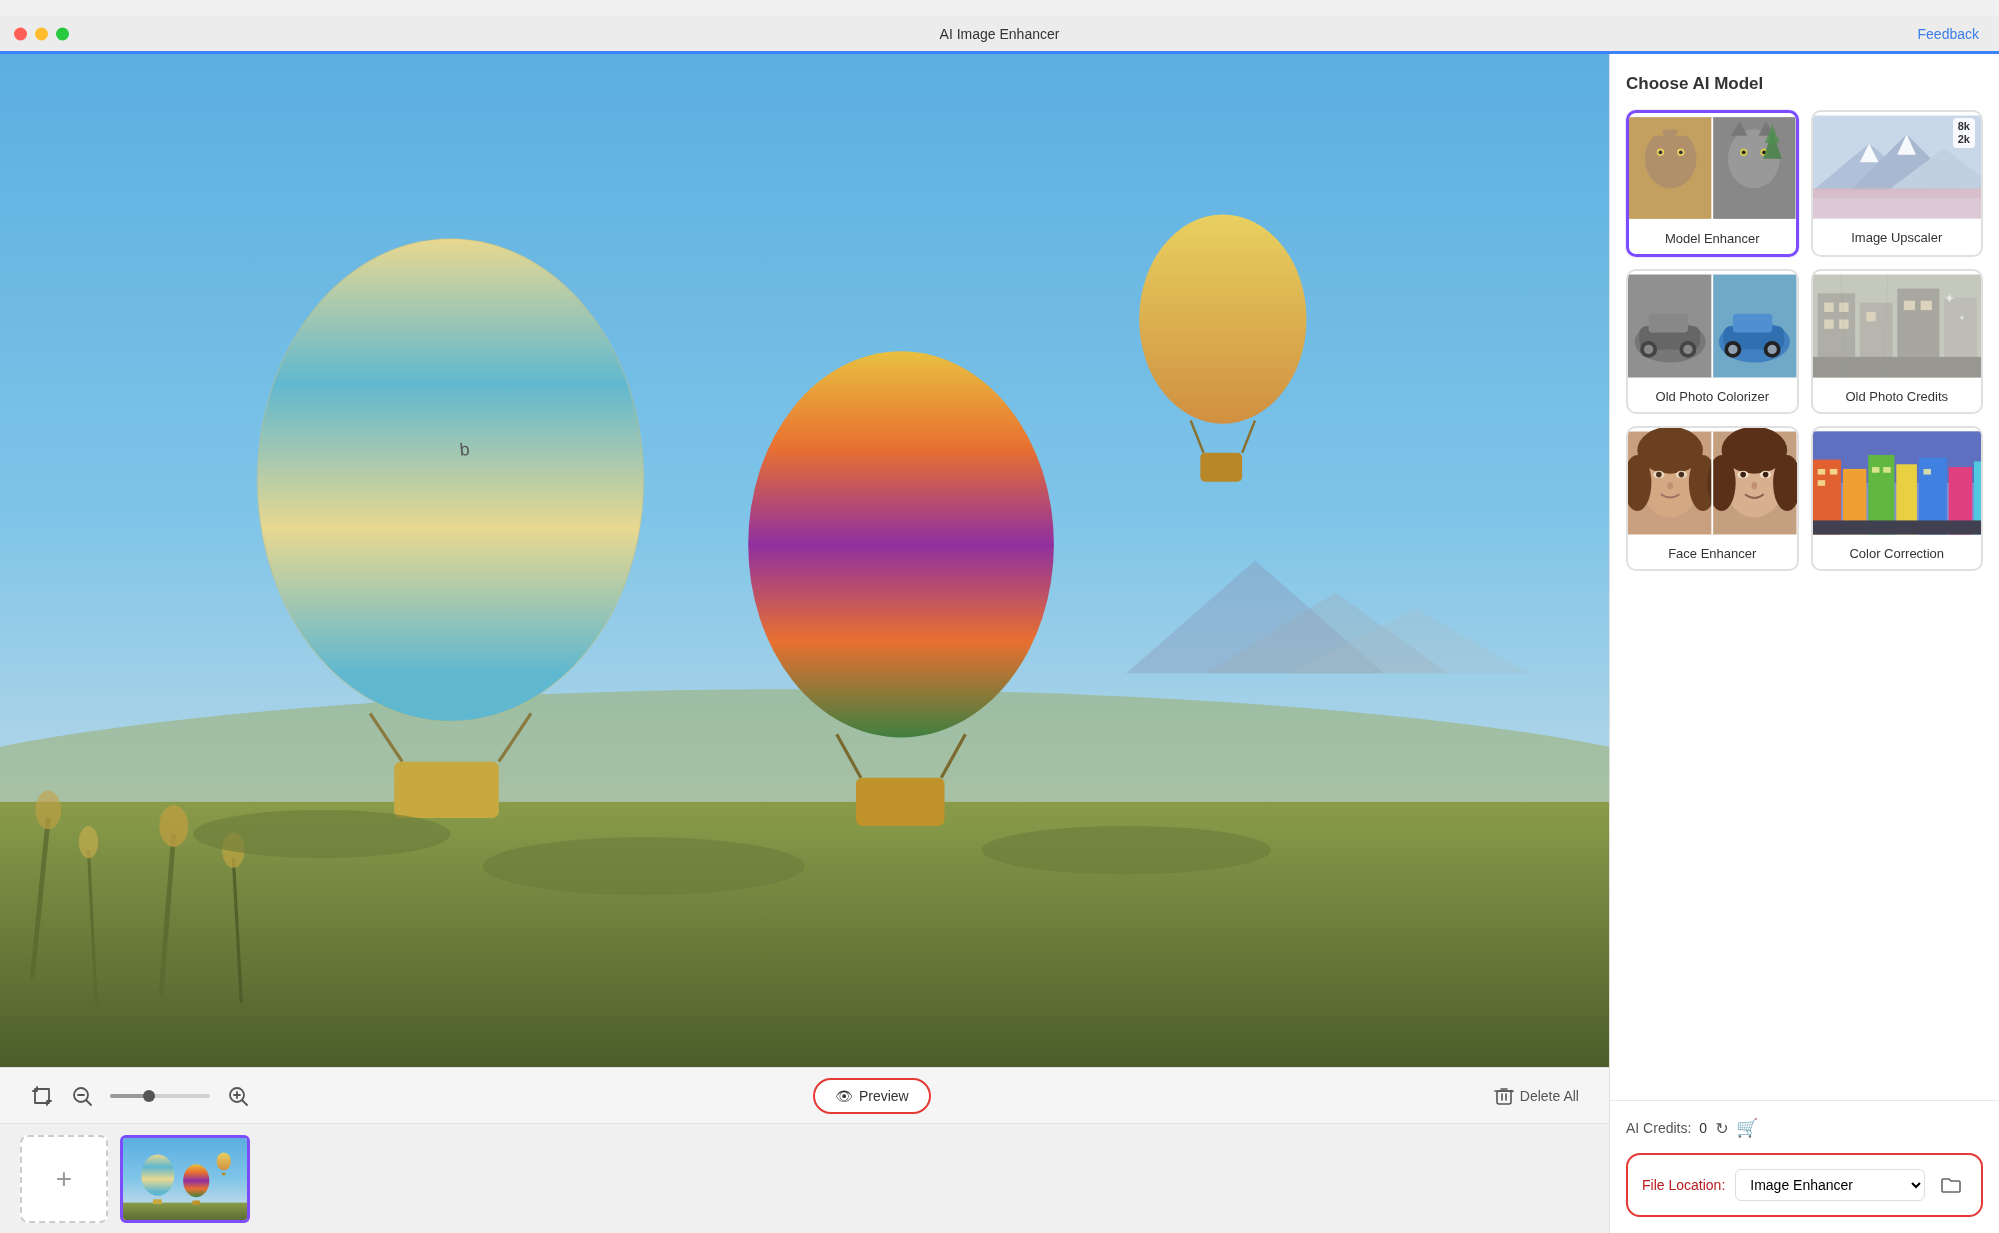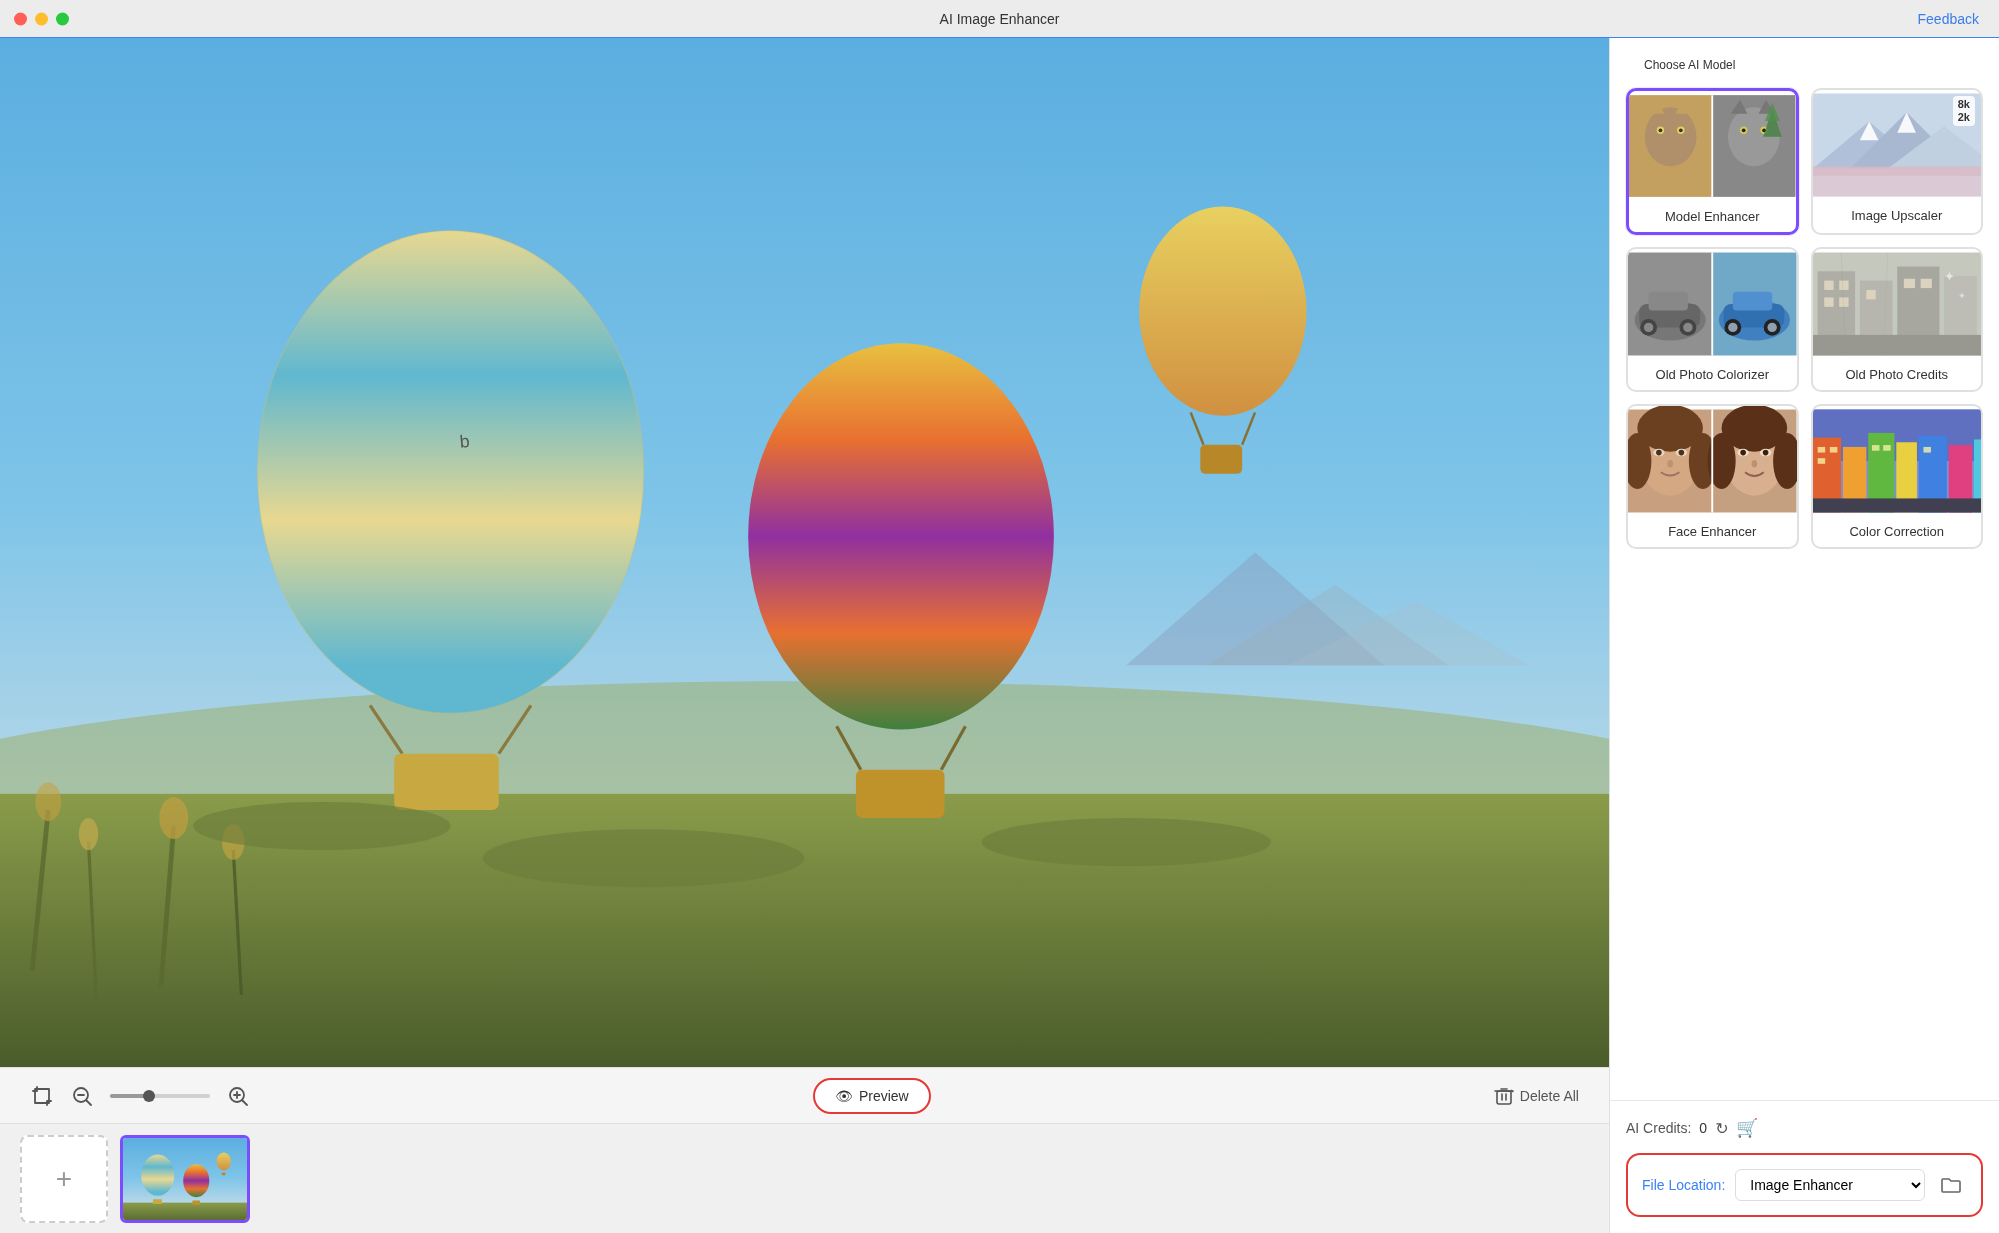--- a/index.html
+++ b/index.html
@@ -14,22 +14,23 @@
     }
 
     
     .titlebar {
       background: #ececec;
       height: 38px;
       display: flex;
       align-items: center;
       justify-content: center;
       position: relative;
-      border-bottom: 1px solid #3b82f6;
+      border-bottom: 3px solid #3b82f6;
       flex-shrink: 0;
+      margin-top: 16px;
     }
     .titlebar-title {
       font-size: 14px;
       font-weight: 500;
       color: #333;
     }
     .titlebar-controls {
       position: absolute;
       left: 14px;
       top: 50%;
@@ -213,25 +214,24 @@
       flex-shrink: 0;
     }
 
     .ai-model-section {
       padding: 20px 16px;
       flex: 1;
       overflow-y: auto;
     }
 
     .section-title {
-      font-size: 12px;
-      font-weight: 400;
+      font-size: 17px;
+      font-weight: 700;
       color: #333;
       margin-bottom: 16px;
-      margin-left: 18px;
     }
 
     .model-grid {
       display: grid;
       grid-template-columns: 1fr 1fr;
       gap: 12px;
     }
 
     .model-card {
       border: 2px solid #e0e0e0;
@@ -329,21 +329,21 @@
     .file-location-row {
       display: flex;
       align-items: center;
       gap: 10px;
       font-size: 14px;
       color: #555;
     }
 
     .file-location-label {
       white-space: nowrap;
-      color: #3b82f6;
+      color: #b91c1c;
     }
 
     .file-location-select {
       flex: 1;
       padding: 6px 10px;
       border: 1px solid #ddd;
       border-radius: 6px;
       background: white;
       font-size: 14px;
       cursor: pointer;

